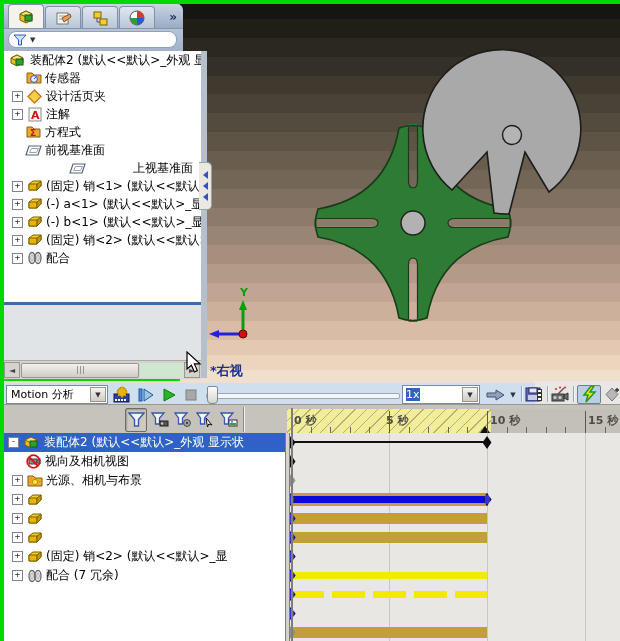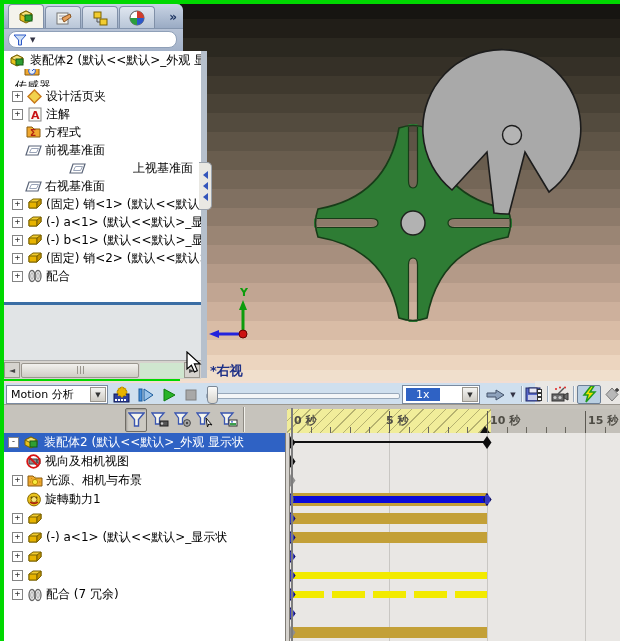--- a/index.html
+++ b/index.html
@@ -63,21 +63,21 @@
     display:flex;align-items:center;font-size:11px;}
   .combo .dd{position:absolute;right:1px;top:1px;bottom:1px;width:14px;background:linear-gradient(#f4f4f2,#cfccc5);
     border:1px solid #9a968e;display:flex;align-items:center;justify-content:center;font-size:7px;color:#333;}
   .tbtn{position:absolute;top:2px;width:20px;height:19px;display:flex;align-items:center;justify-content:center;}
   .tbtn.pressed{background:#b9cfe2;border:1px solid #6c7f96;border-radius:2px;box-sizing:border-box;}
   .vsep{position:absolute;top:3px;width:1px;height:16px;background:#9aa8b8;border-right:1px solid #eef4fa;}
   .slider-track{position:absolute;left:202px;top:10px;width:192px;height:4px;background:#f4f6f8;
     border:1px solid #98a8ba;border-radius:2px;}
   .slider-thumb{position:absolute;left:203px;top:3px;width:9px;height:16px;background:linear-gradient(#fbfbfa,#d8d5ce);
     border:1px solid #7d8896;border-radius:2px 2px 4px 4px;}
-  .sel-blue{background:#2f62c4;color:#fff;padding:0 10px;}
+  .sel-blue{background:#2f62c4;color:#fff;padding:0 0;}
   
   .m-band{position:absolute;left:0;top:23px;width:616px;height:29px;background:#c6c3bc;border-top:1px solid #9b978f;box-sizing:border-box;}
   .fbtn{position:absolute;top:3px;width:22px;height:24px;display:flex;align-items:center;justify-content:center;}
   .fbtn.pressed{border:1px solid #6f6c65;border-radius:2px;background:#cdcac2;
     box-shadow:inset 1px 1px 2px rgba(0,0,0,.25);box-sizing:border-box;}
   .band-div{position:absolute;top:2px;width:1px;height:25px;background:#8e8b84;border-right:1px solid #f2f1ec;}
   .ruler{position:absolute;left:283px;top:4px;width:333px;height:25px;background:#c3c0b9;
     border-bottom:1px solid #84817a;box-sizing:border-box;overflow:hidden;}
   .ruler-active{position:absolute;left:0;top:0;width:204px;height:25px;background:#f1ed9a;
     background-image:repeating-linear-gradient(135deg,rgba(110,106,60,.45) 0 1px,transparent 1px 8px);}
@@ -212,21 +212,21 @@
             <svg width="16" height="15">
               <polygon points="2,5 8,2 14,5 14,10 8,13 2,10" fill="#e8c21c" stroke="#7a6200"></polygon>
               <polygon points="2,5 8,8 14,5 8,2" fill="#f6e27a" stroke="#7a6200"></polygon>
               <rect x="7" y="6" width="7" height="6" fill="#2f9e33" stroke="#145c16"></rect>
             </svg>
           </span>
           <span class="lbl">装配体2 (默认&lt;&lt;默认&gt;_外观 显示</span>
         </span>
       </div>
       <div class="trow indent-child">
-        <span style="display: flex; align-items: center; margin-left: 8px; flex-direction: column;">
+        <span style="display: flex; align-items: center; margin-left: 8px;">
           <span class="exp-space"></span>
           <span class="ticon">
             <svg width="16" height="14">
               <path d="M1,4 L1,12 L15,12 L15,4 L8,4 L6,2 L1,2 Z" fill="#f0a830" stroke="#8a5c10"></path>
               <circle cx="8" cy="8" r="3.4" fill="#e8f0fa" stroke="#2c58c8"></circle>
               <line x1="8" y1="8" x2="10" y2="6" stroke="#2c58c8"></line>
             </svg>
           </span>
           <span class="lbl">传感器</span>
         </span>
@@ -281,32 +281,20 @@
       <div class="trow indent-child">
         <span style="display: flex; align-items: center; margin-left: 8px; gap: 44px;">
           <span class="exp-space"></span>
           <span class="ticon">
             <svg width="17" height="13">
               <polygon points="4,2 16,2 13,11 1,11" fill="none" stroke="#5a6478" stroke-width="1.2"></polygon>
               <polygon points="6.5,4.5 13.5,4.5 11.5,8.5 4.5,8.5" fill="none" stroke="#9aa4b8"></polygon>
             </svg>
           </span>
           <span class="lbl">上视基准面</span>
-        </span>
-      </div>
-      <div class="trow indent-child">
-        <span style="display: flex; align-items: center; margin-left: 8px;">
-          <span class="exp-space"></span>
-          <span class="ticon">
-            <svg width="17" height="13">
-              <polygon points="4,2 16,2 13,11 1,11" fill="none" stroke="#5a6478" stroke-width="1.2"></polygon>
-              <polygon points="6.5,4.5 13.5,4.5 11.5,8.5 4.5,8.5" fill="none" stroke="#9aa4b8"></polygon>
-            </svg>
-          </span>
-          <span class="lbl">右视基准面</span>
         </span>
       </div>
       <div class="trow indent-child">
         <span style="display: flex; align-items: center; margin-left: 8px;">
           <span class="exp">+</span>
           <span class="ticon">
             <svg width="16" height="14">
               <polygon points="2,5 6,2 14,2 14,7 10,11 2,11" fill="#f2cc30" stroke="#7a6200"></polygon>
               <polygon points="2,5 10,5 10,11 2,11" fill="#e8b400" stroke="#7a6200"></polygon>
               <polygon points="10,5 14,2 14,7 10,11" fill="#c89600" stroke="#7a6200"></polygon>
@@ -576,56 +564,40 @@
                 <path d="M1,4 L1,12 L15,12 L15,4 L8,4 L6,2 L1,2 Z" fill="#f0a830" stroke="#8a5c10"></path>
                 <circle cx="8" cy="8" r="2.6" fill="#f8ec40" stroke="#b89000"></circle>
                 <path d="M8,3.8 L8,2.6 M12,8 L13.4,8 M4,8 L2.6,8 M10.8,5.2 L11.8,4.2 M5.2,5.2 L4.2,4.2" stroke="#b89000"></path>
               </svg>
             </span>
             <span class="lbl">光源、相机与布景</span>
           </span>
         </div>
         <div class="trow indent-child">
           <span style="display: flex; align-items: center; margin-left: 8px;">
-            <span class="exp-space"></span>
-            <span class="ticon">
-              <svg width="16" height="15">
-                <circle cx="8" cy="7.5" r="6.4" fill="#e8c21c" stroke="#8a6a00"></circle>
-                <circle cx="8" cy="7.5" r="3" fill="#f6e27a" stroke="#8a6a00"></circle>
-                <circle cx="5.5" cy="5.5" r="1" fill="#6a4a00"></circle>
-                <circle cx="10.5" cy="5.5" r="1" fill="#6a4a00"></circle>
-                <path d="M4,10 A5,3.4 0 0 0 12,10" fill="none" stroke="#b02010" stroke-width="1.6"></path>
-              </svg>
-            </span>
-            <span class="lbl">旋轉動力1</span>
-          </span>
-        </div>
-        <div class="trow indent-child">
-          <span style="display: flex; align-items: center; margin-left: 8px;">
             <span class="exp">+</span>
             <span class="ticon">
               <svg width="16" height="14">
                 <polygon points="2,5 6,2 14,2 14,7 10,11 2,11" fill="#f2cc30" stroke="#7a6200"></polygon>
                 <polygon points="2,5 10,5 10,11 2,11" fill="#e8b400" stroke="#7a6200"></polygon>
                 <polygon points="10,5 14,2 14,7 10,11" fill="#c89600" stroke="#7a6200"></polygon>
               </svg>
             </span>
           </span>
         </div>
         <div class="trow indent-child">
           <span style="display: flex; align-items: center; margin-left: 8px;">
             <span class="exp">+</span>
             <span class="ticon">
               <svg width="16" height="14">
                 <polygon points="2,5 6,2 14,2 14,7 10,11 2,11" fill="#f2cc30" stroke="#7a6200"></polygon>
                 <polygon points="2,5 10,5 10,11 2,11" fill="#e8b400" stroke="#7a6200"></polygon>
                 <polygon points="10,5 14,2 14,7 10,11" fill="#c89600" stroke="#7a6200"></polygon>
               </svg>
             </span>
-            <span class="lbl">(-) a&lt;1&gt; (默认&lt;&lt;默认&gt;_显示状</span>
           </span>
         </div>
         <div class="trow indent-child">
           <span style="display: flex; align-items: center; margin-left: 8px;">
             <span class="exp">+</span>
             <span class="ticon">
               <svg width="16" height="14">
                 <polygon points="2,5 6,2 14,2 14,7 10,11 2,11" fill="#f2cc30" stroke="#7a6200"></polygon>
                 <polygon points="2,5 10,5 10,11 2,11" fill="#e8b400" stroke="#7a6200"></polygon>
                 <polygon points="10,5 14,2 14,7 10,11" fill="#c89600" stroke="#7a6200"></polygon>
@@ -636,20 +608,21 @@
         <div class="trow indent-child">
           <span style="display: flex; align-items: center; margin-left: 8px;">
             <span class="exp">+</span>
             <span class="ticon">
               <svg width="16" height="14">
                 <polygon points="2,5 6,2 14,2 14,7 10,11 2,11" fill="#f2cc30" stroke="#7a6200"></polygon>
                 <polygon points="2,5 10,5 10,11 2,11" fill="#e8b400" stroke="#7a6200"></polygon>
                 <polygon points="10,5 14,2 14,7 10,11" fill="#c89600" stroke="#7a6200"></polygon>
               </svg>
             </span>
+            <span class="lbl">(固定) 销&lt;2&gt; (默认&lt;&lt;默认&gt;_显</span>
           </span>
         </div>
         <div class="trow indent-child">
           <span style="display: flex; align-items: center; margin-left: 8px;">
             <span class="exp">+</span>
             <span class="ticon">
               <svg width="16" height="14">
                 <ellipse cx="5" cy="7" rx="3" ry="5.5" fill="none" stroke="#666" stroke-width="1.3"></ellipse>
                 <ellipse cx="11" cy="7" rx="3" ry="5.5" fill="none" stroke="#666" stroke-width="1.3"></ellipse>
                 <ellipse cx="5" cy="7" rx="1.2" ry="3.4" fill="none" stroke="#999"></ellipse>

